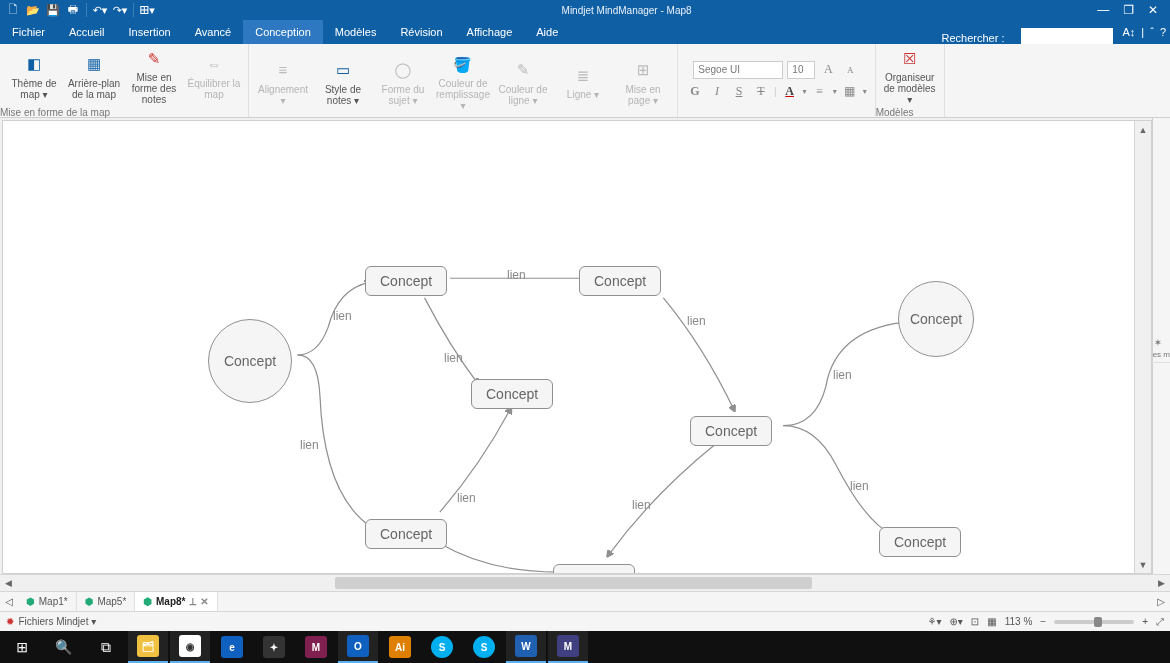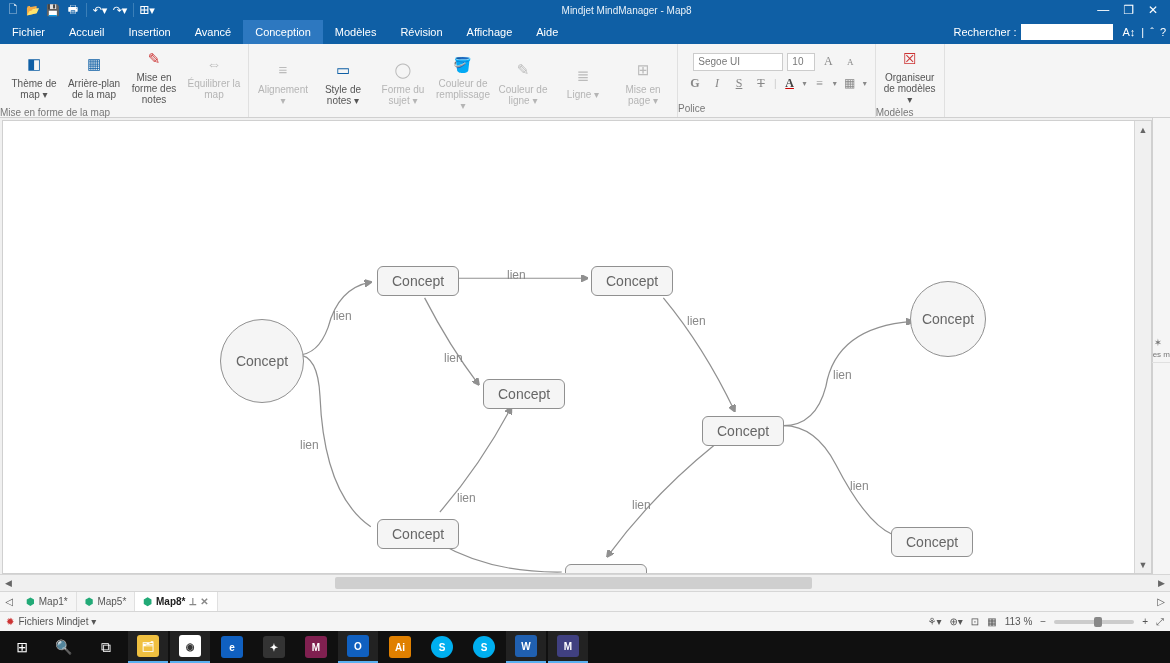--- a/index.html
+++ b/index.html
@@ -11,21 +11,21 @@
 .qat span { width: 18px; height: 18px; display: inline-flex; align-items: center; justify-content: center; font-size: 11px; cursor: pointer; }
 .qat .sep { width: 1px; height: 14px; background: #3b7fb8; margin: 0 2px; }
 .title { flex: 1; text-align: center; font-size: 10px; color: #e9f1f8; }
 .winbtns { display: flex; gap: 14px; padding-right: 12px; font-size: 12px; }
 .winbtns span { cursor: pointer; }
 
 
 .menutabs { background: #0f5fa5; height: 24px; display: flex; align-items: stretch; color: #fff; font-size: 11px; }
 .menutabs .tab { padding: 0 12px; display: flex; align-items: center; cursor: pointer; }
 .menutabs .tab.active { background: #2d78c0; }
-.search { margin-left: auto; display: flex; align-items: center; padding-right: 6px; gap: 4px; }
+.search { margin-left: auto; display: flex; align-items: flex-end; padding-right: 6px; gap: 16px; }
 .search label { font-size: 11px; }
 .search input { width: 92px; height: 16px; font-size: 10px; border: none; padding: 0 2px; background: #fff; }
 .rmenu { display: flex; gap: 6px; align-items: center; font-size: 11px; padding: 0 4px; }
 
 
 .ribbon { background: #f5f5f5; border-bottom: 1px solid #d0d0d0; height: 74px; display: flex; font-size: 10px; color: #555; }
 .group { border-right: 1px solid #e0e0e0; display: flex; flex-direction: column; }
 .group-body { flex: 1; display: flex; align-items: center; justify-content: center; gap: 4px; padding: 3px 6px 0; }
 .group-label { text-align: left; font-size: 10px; color: #777; padding: 2px 0 3px; }
 .rbtn { display: flex; flex-direction: column; align-items: center; justify-content: flex-start; width: 56px; text-align: center; line-height: 1.1; cursor: pointer; padding-top: 2px; gap: 2px; }
@@ -40,21 +40,21 @@
 .font-color { font-weight: bold; color: #444; text-decoration: underline; text-decoration-color: #c00; }
 
 
 .workspace { flex: 1; display: flex; position: relative; background: #f0f0f0; min-height: 0; }
 .canvas-wrap { flex: 1; background: #fff; position: relative; border: 1px solid #d0d0d0; margin: 2px 0 0 2px; overflow: hidden; }
 .sidepanel { width: 18px; background: #f5f5f5; border-left: 1px solid #d0d0d0; display: flex; flex-direction: column; align-items: center; padding-top: 4px; gap: 4px; font-size: 9px; writing-mode: vertical-rl; color: #777; }
 .sidepanel .sitem { display: flex; align-items: center; gap: 2px; cursor: pointer; padding: 3px 0; border-bottom: 1px solid #e0e0e0; writing-mode: horizontal-tb; flex-direction: column; }
 .sitem .ic { writing-mode: horizontal-tb; font-size: 10px; }
 .sitem .tx { font-size: 8px; white-space: nowrap; }
 
-.node { position: absolute; border: 1px solid #909090; border-radius: 6px; background: #f5f5f5; padding: 6px 14px; font-size: 14px; color: #666; margin-left: 12px; }
+.node { position: absolute; border: 1px solid #909090; border-radius: 6px; background: #f5f5f5; padding: 6px 14px; font-size: 14px; color: #666; }
 .node.circle { border-radius: 50%; width: 76px; height: 76px; display: flex; align-items: center; justify-content: center; padding: 0; }
 .node.circle.big { width: 84px; height: 84px; }
 .linklabel { position: absolute; font-size: 12px; color: #888; background: transparent; }
 
 svg.edges { position: absolute; top: 0; left: 0; width: 100%; height: 100%; pointer-events: none; }
 svg.edges path, svg.edges line { stroke: #909090; stroke-width: 1.2; fill: none; }
 svg.edges path.dotted { stroke-dasharray: 2 3; }
 svg.edges .arrow { fill: #909090; }
 
 
@@ -200,21 +200,20 @@
         <span class="font-btn strike">T</span>
         <span style="color:#ccc">|</span>
         <span class="font-btn font-color">A</span>
           <span style="font-size:8px;color:#888">▾</span>
         <span class="font-btn">≡</span>
           <span style="font-size:8px;color:#888">▾</span>
         <span class="font-btn">▦</span>
           <span style="font-size:8px;color:#888">▾</span>
       </div>
     </div>
-    <div class="group-label">Police</div>
   </div>
   <div class="group">
     <div class="group-body">
       <div class="rbtn">
           <span class="icon" style="color:#c33">☒</span>
           <span>Organiseur de modèles ▾</span>
         </div>
     </div>
     <div class="group-label">Modèles</div>
   </div>

